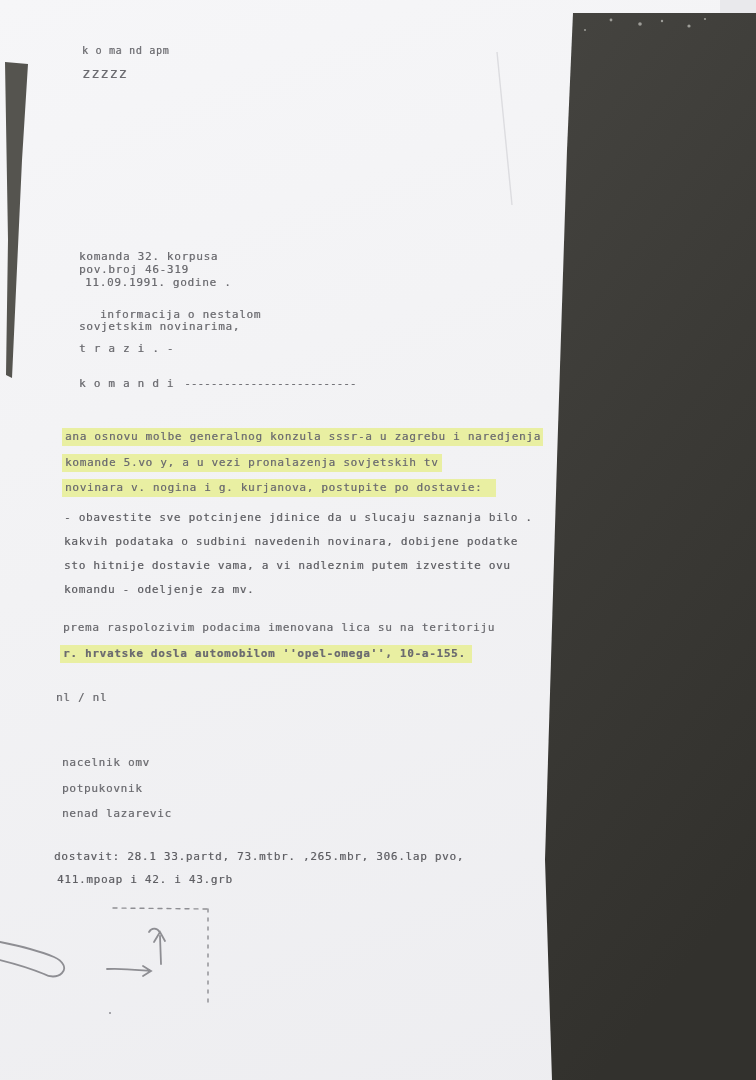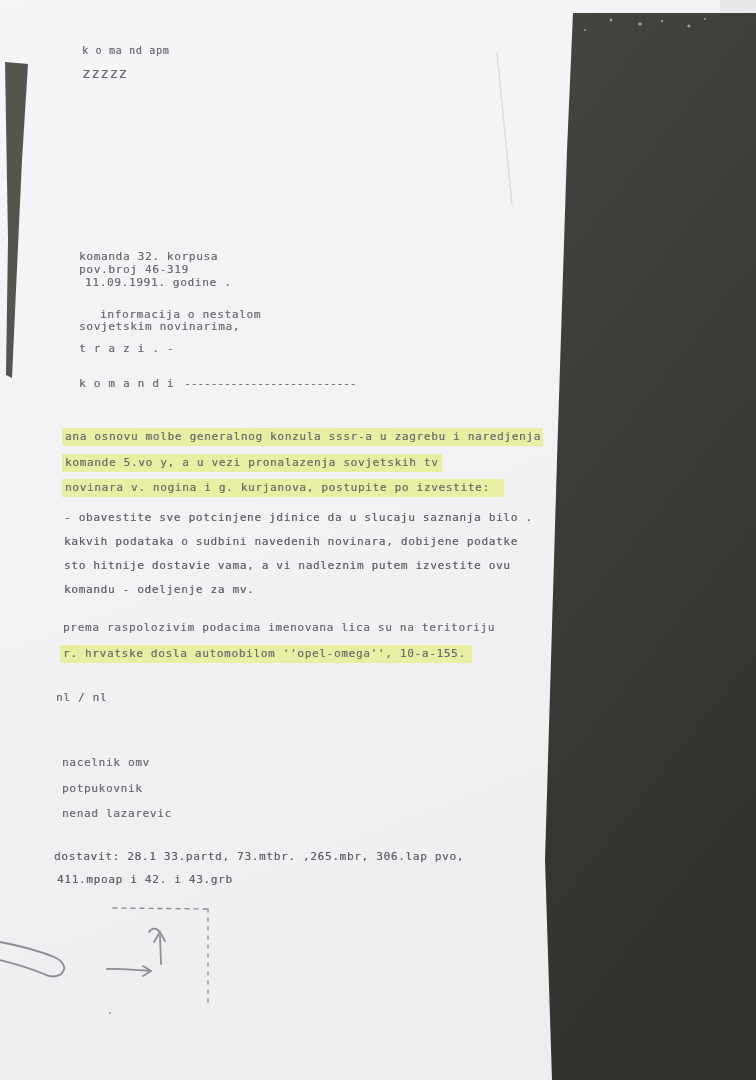--- a/index.html
+++ b/index.html
@@ -83,29 +83,29 @@
 
   <div class="tw" style="left:72px;top:308px;margin-left:28px;">informacija o nestalom</div>
   <div class="tw" style="left:79px;top:320px;">sovjetskim novinarima,</div>
 
   <div class="tw" style="left:79px;top:342px;">t r a z i . -</div>
 
   <div class="tw" style="left:79px;top:377px;"><span>k o m a n d i</span><span class="dashrun" style="margin-left:10px;">--------------------------</span></div>
 
   <div class="tw" style="left:65px;top:430px;"><span class="hl hl-x1">ana osnovu molbe generalnog konzula sssr-a u zagrebu i naredjenja</span></div>
   <div class="tw" style="left:65px;top:456px;"><span class="hl hl-x2">komande 5.vo y, a u vezi pronalazenja sovjetskih tv</span></div>
-  <div class="tw" style="left:65px;top:481px;"><span class="hl hl-x3">novinara v. nogina i g. kurjanova, postupite po izvestite:</span></div>
+  <div class="tw" style="left:65px;top:481px;"><span class="hl hl-x3">novinara v. nogina i g. kurjanova, postupite po dostavie:</span></div>
 
   <div class="tw dk" style="left:64px;top:511px;">- obavestite sve potcinjene jdinice da u slucaju saznanja bilo .</div>
   <div class="tw dk" style="left:64px;top:535px;">kakvih podataka o sudbini navedenih novinara, dobijene podatke</div>
   <div class="tw dk" style="left:64px;top:559px;">sto hitnije dostavie vama, a vi nadleznim putem izvestite ovu</div>
   <div class="tw dk" style="left:64px;top:583px;">komandu - odeljenje za mv.</div>
 
   <div class="tw" style="left:63px;top:621px;">prema raspolozivim podacima imenovana lica su na teritoriju</div>
-  <div class="tw" style="left:63px;top:647px;"><span class="hl hl-x4">r. hrvatske dosla automobilom ''opel-omega'', 10-a-155.</span></div>
+  <div class="tw" style="left:63px;top:647px;font-weight:bold;"><span class="hl hl-x4">r. hrvatske dosla automobilom ''opel-omega'', 10-a-155.</span></div>
 
   <div class="tw" style="left:56px;top:691px;">nl / nl</div>
 
   <div class="tw" style="left:62px;top:756px;">nacelnik omv</div>
   <div class="tw" style="left:62px;top:782px;">potpukovnik</div>
   <div class="tw" style="left:62px;top:807px;">nenad lazarevic</div>
 
   <div class="tw dk" style="left:54px;top:850px;">dostavit: 28.1 33.partd, 73.mtbr. ,265.mbr, 306.lap pvo,</div>
   <div class="tw dk" style="left:57px;top:873px;">411.mpoap i 42. i 43.grb</div>
 

